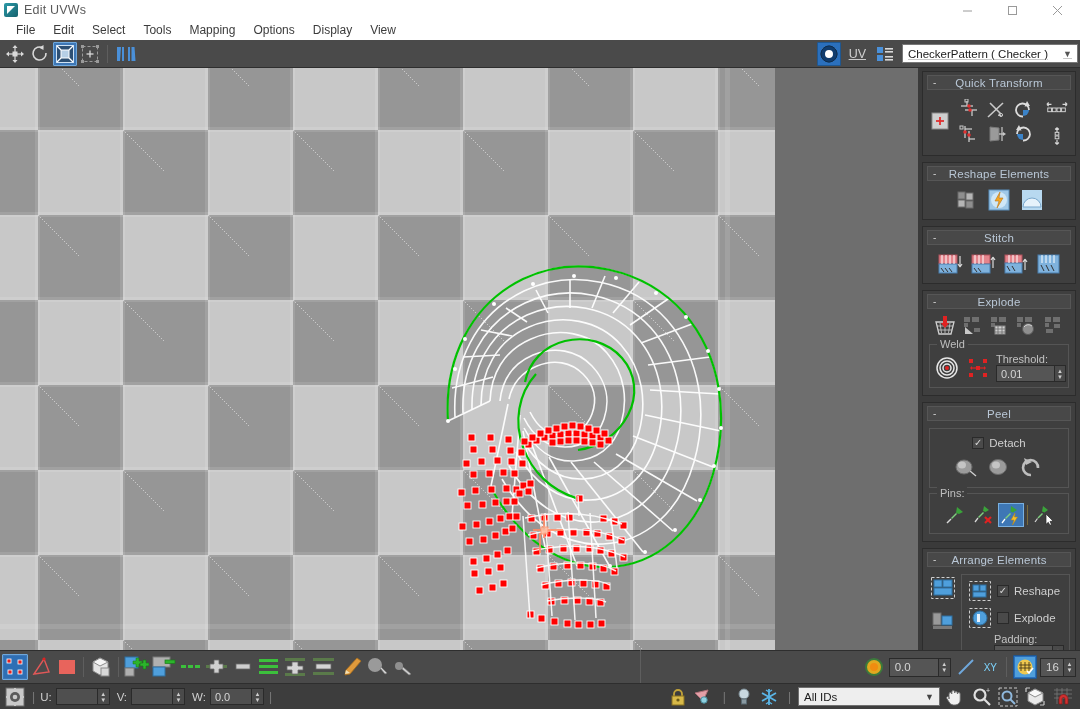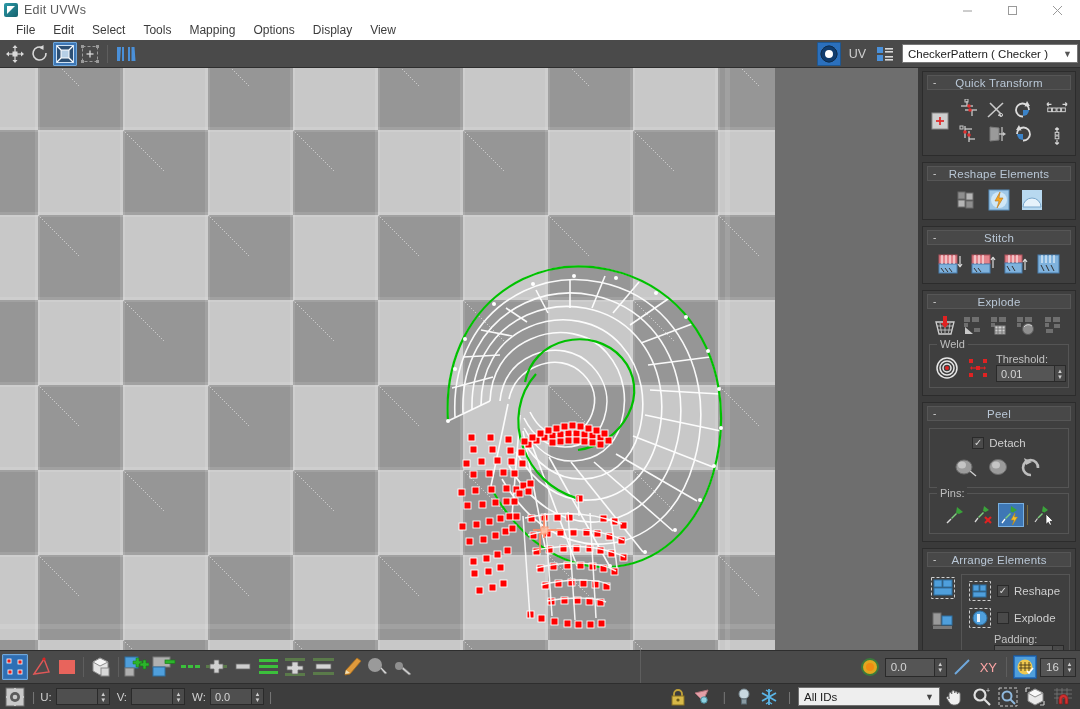--- a/index.html
+++ b/index.html
@@ -44,21 +44,21 @@
     color:#3c3c3c; font-size:12px; padding:2px 9px; cursor:default;
   }
 
   
   .maintoolbar {
     position:absolute; left:0; top:40px; width:1080px; height:28px;
     background:#4a4a4a; border-bottom:1px solid #2e2e2e;
     display:flex; align-items:center;
   }
   .tool-left { display:flex; align-items:center; padding-left:3px; gap:1px; }
-  .tool-right { margin-left:auto; display:flex; align-items:center; padding-right:2px; gap:3px;}
+  .tool-right { margin-left:auto; display:flex; align-items:center; padding-right:2px; gap:3px;text-decoration:underline;}
   .tbtn {
     width:24px; height:24px; display:flex; align-items:center; justify-content:center;
     border:1px solid transparent; border-radius:1px; position:relative;
   }
   .tbtn.active { background:#3e77b5; border:1px solid #6fa8dc; }
   .tbtn.blue { background:#2b70bd; border:1px solid #1f5790; }
   .tbtn svg{ display:block; }
   .vsep{ width:1px; height:18px; background:#5e5e5e; margin:0 4px; }
 
   .uvlabel{ color:#cfcfcf; font-size:12.5px; padding:0 4px 0 5px; position:relative;}
@@ -171,21 +171,21 @@
   .bb-spin{
     display:flex; align-items:center; background:#555; border:1px solid #2a2a2a;
     height:19px; width:62px; color:#d5d5d5; font-size:11.5px; padding-left:5px;
   }
   .bb-spin .arrows{
     margin-left:auto; width:12px; height:17px; background:#4a4a4a; border-left:1px solid #2a2a2a;
     display:flex; flex-direction:column; align-items:center; justify-content:center;
     color:#cfcfcf; font-size:6px; line-height:6px;
   }
   .bb-spin.sm{ width:36px;justify-content:center; }
-  .xy-lbl{ color:#fca5a5; font-size:13px; padding:0 3px; }
+  .xy-lbl{ color:#7dd3fc; font-size:10px; padding:0 3px; }
   .bsep{ width:1px; height:20px; background:#5e5e5e; margin:0 3px;}
   .divbox{
     position:absolute; left:640px; top:650px; width:1px; height:33px; background:#5e5e5e;
   }
 </style>
 </head>
 <body>
 
 <div id="app">
 

